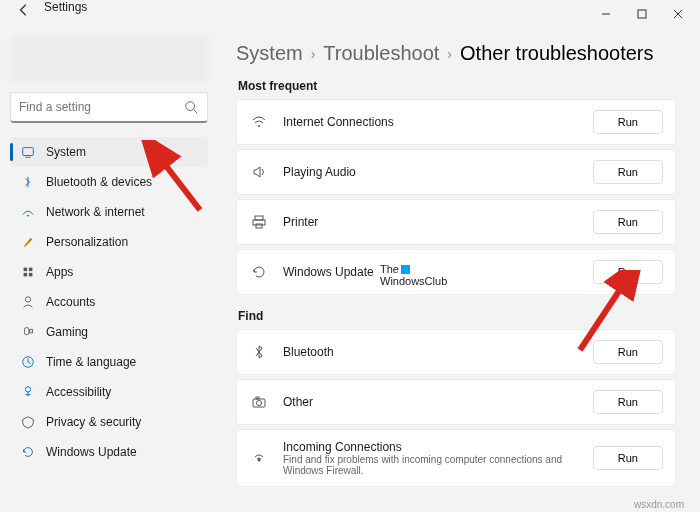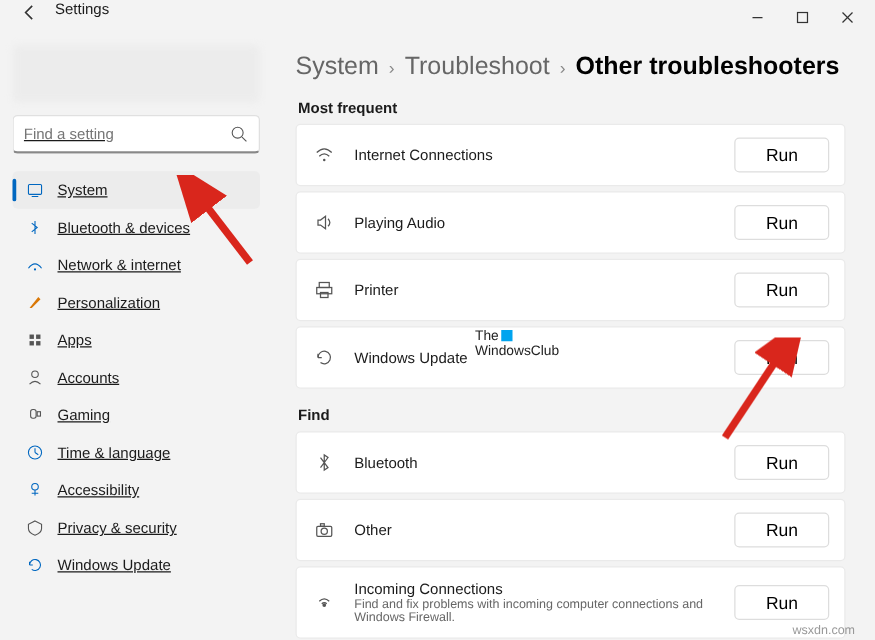--- a/index.html
+++ b/index.html
@@ -4,39 +4,39 @@
 <style>
 * { box-sizing: border-box; margin: 0; padding: 0; }
 body { font-family: "Segoe UI", sans-serif; font-size: 12px; color: #1b1b1b; background: #f5f5f5; width: 700px; height: 512px; overflow: hidden; position: relative; }
 .window { width: 700px; height: 512px; background: #f3f3f3; position: relative; }
 .titlebar { height: 32px; display: flex; padding: 0 4px 0 14px; }
 .titlebar .back { width: 20px; height: 20px; display: flex; align-items: center; justify-content: center; margin-right: 10px; }
 .titlebar .title { font-size: 12px; flex: 1; }
 .winbtns { display: flex; gap: 0; }
 .winbtns div { width: 36px; height: 28px; display: flex; align-items: center; justify-content: center; font-size: 12px; }
 .content { display: flex; height: calc(100% - 32px); }
-.sidebar { width: 218px; padding: 4px 10px 10px 10px; display: flex; flex-direction: column; gap: 2px; text-decoration: underline; }
+.sidebar { width: 218px; padding: 4px 10px 10px 10px; display: flex; flex-direction: column; gap: 2px; }
 .profile { height: 46px; background: #e6e6e6; border-radius: 4px; margin-bottom: 8px; filter: blur(3px); opacity: 0.5; }
 .search { display: flex; align-items: center; background: #fff; border: 1px solid #e0e0e0; border-bottom: 2px solid #888; border-radius: 4px; padding: 6px 8px; margin-bottom: 12px; }
 .search input { border: none; outline: none; flex: 1; font-size: 12px; background: transparent; }
 .nav-item { display: flex; align-items: center; gap: 10px; padding: 7px 10px; border-radius: 4px; cursor: pointer; }
 .nav-item.active { background: #ececec; position: relative; }
 .nav-item.active::before { content: ""; position: absolute; left: 0; top: 6px; bottom: 6px; width: 3px; background: #0067c0; border-radius: 2px; }
 .nav-icon { width: 16px; height: 16px; display: flex; align-items: center; justify-content: center; }
 .main { flex: 1; padding: 10px 24px 10px 18px; overflow-y: auto; }
 .breadcrumb { display: flex; align-items: center; gap: 8px; font-size: 20px; margin-bottom: 14px; }
 .breadcrumb .sep { color: #888; font-size: 14px; }
 .breadcrumb .crumb { color: #666; }
-.breadcrumb .crumb.current { color: #000; font-weight: 700; }
+.breadcrumb .crumb.current { color: #000; font-weight: 400; }
 .section-title { font-size: 12px; font-weight: 600; margin: 8px 0 6px 2px; }
 .card { background: #fff; border: 1px solid #eaeaea; border-radius: 4px; padding: 10px 12px; display: flex; align-items: center; gap: 14px; margin-bottom: 4px; }
 .card .ts-icon { width: 20px; height: 20px; display: flex; align-items: center; justify-content: center; color: #555; }
 .card .ts-label { flex: 1; font-size: 12px; }
 .card .ts-sub { font-size: 10px; color: #666; }
-.run-btn { background: #fff; border: 1px solid #ddd; border-radius: 4px; padding: 5px 24px; font-size: 14px; cursor: pointer; }
+.run-btn { background: #fff; border: 1px solid #ddd; border-radius: 4px; padding: 5px 24px; font-size: 11px; cursor: pointer; }
 .watermark { position: absolute; left: 380px; top: 263px; font-size: 11px; line-height: 1.1; color: #222; pointer-events: none; }
 .watermark .sq { display:inline-block; width:9px; height:9px; background:#00a4ef; vertical-align: -1px; margin-left:2px;}
 .footer-wm { position:absolute; bottom:2px; right:16px; font-size:10px; color:#999; }
 .arrow { position: absolute; pointer-events: none; }
 svg { display: block; }
 </style>
 </head>
 <body>
 
 <div class="window">

